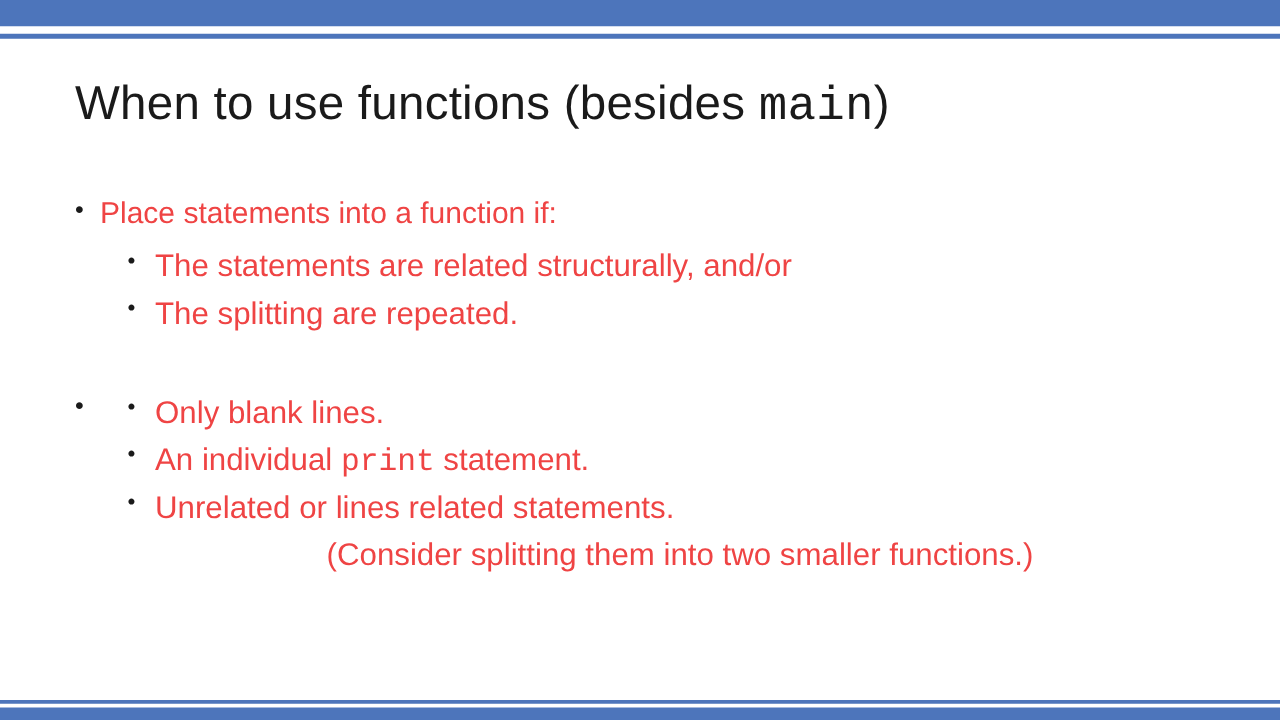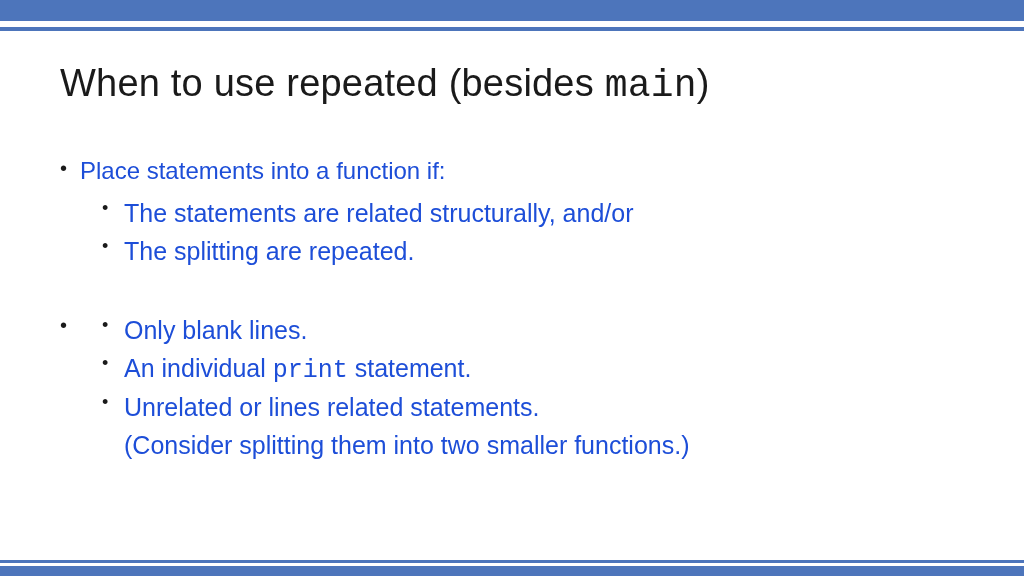--- a/index.html
+++ b/index.html
@@ -4,42 +4,42 @@
 <style>
   * { margin: 0; padding: 0; box-sizing: border-box; }
   html, body { width: 1024px; height: 576px; overflow: hidden; background: #fff; font-family: "Segoe UI Light", "Segoe UI", "Helvetica Neue", Arial, sans-serif; }
   .slide { width: 1024px; height: 576px; position: relative; background: #fff; }
   .topbar1 { position: absolute; left: 0; top: 0; width: 100%; height: 21px; background: #4d75bb; }
   .topbar2 { position: absolute; left: 0; top: 27px; width: 100%; height: 4px; background: #4d75bb; }
   .botbar1 { position: absolute; left: 0; bottom: 0; width: 100%; height: 10px; background: #4d75bb; }
   .botbar2 { position: absolute; left: 0; bottom: 13px; width: 100%; height: 3px; background: #4d75bb; }
   .title { position: absolute; left: 60px; top: 62px; font-size: 38px; font-weight: 300; color: #1a1a1a; letter-spacing: 0.2px; }
   .title .mono { font-family: "Courier New", Courier, monospace; font-weight: 400; }
-  .content { position: absolute; left: 60px; top: 155px; right: 60px; color: #1d4ed8; }
+  .content { position: absolute; left: 60px; top: 155px; right: 60px; color: #ef4444; }
   ul.lvl1 { list-style: none; }
   ul.lvl1 > li { position: relative; padding-left: 20px; font-size: 24px; font-weight: 400; line-height: 1.35; margin-bottom: 6px; }
   ul.lvl1 > li::before { content: "•"; position: absolute; left: 0; top: 0; font-size: 20px; color: #1a1a1a; }
   ul.lvl2 { list-style: none; margin-top: 8px; }
   ul.lvl2 > li { position: relative; padding-left: 22px; font-size: 25px; font-weight: 400; line-height: 1.5; margin-left: 22px; }
   ul.lvl2 > li::before { content: "•"; position: absolute; left: 0; top: 0; font-size: 18px; color: #1a1a1a; }
   .gap { height: 28px; }
   .mono { font-family: "Courier New", Courier, monospace; }
-  .sub { display: block; }
+  .sub { display: block; text-align: center; }
 </style>
 </head>
 <body>
 
 <div class="slide">
   <div class="topbar1"></div>
   <div class="topbar2"></div>
   <div class="botbar2"></div>
   <div class="botbar1"></div>
 
   <div class="title">
-    <span>When to use repeated (besides </span><span class="mono">main</span><span>)</span>
+    <span>When to use functions (besides </span><span class="mono">main</span><span>)</span>
   </div>
 
   <div class="content">
     <ul class="lvl1">
       <li>
         <span>Place statements into a function if:</span>
         <ul class="lvl2">
           <li><span>The statements are related structurally, and/or</span></li>
           <li><span>The splitting are repeated.</span></li>
         </ul>

